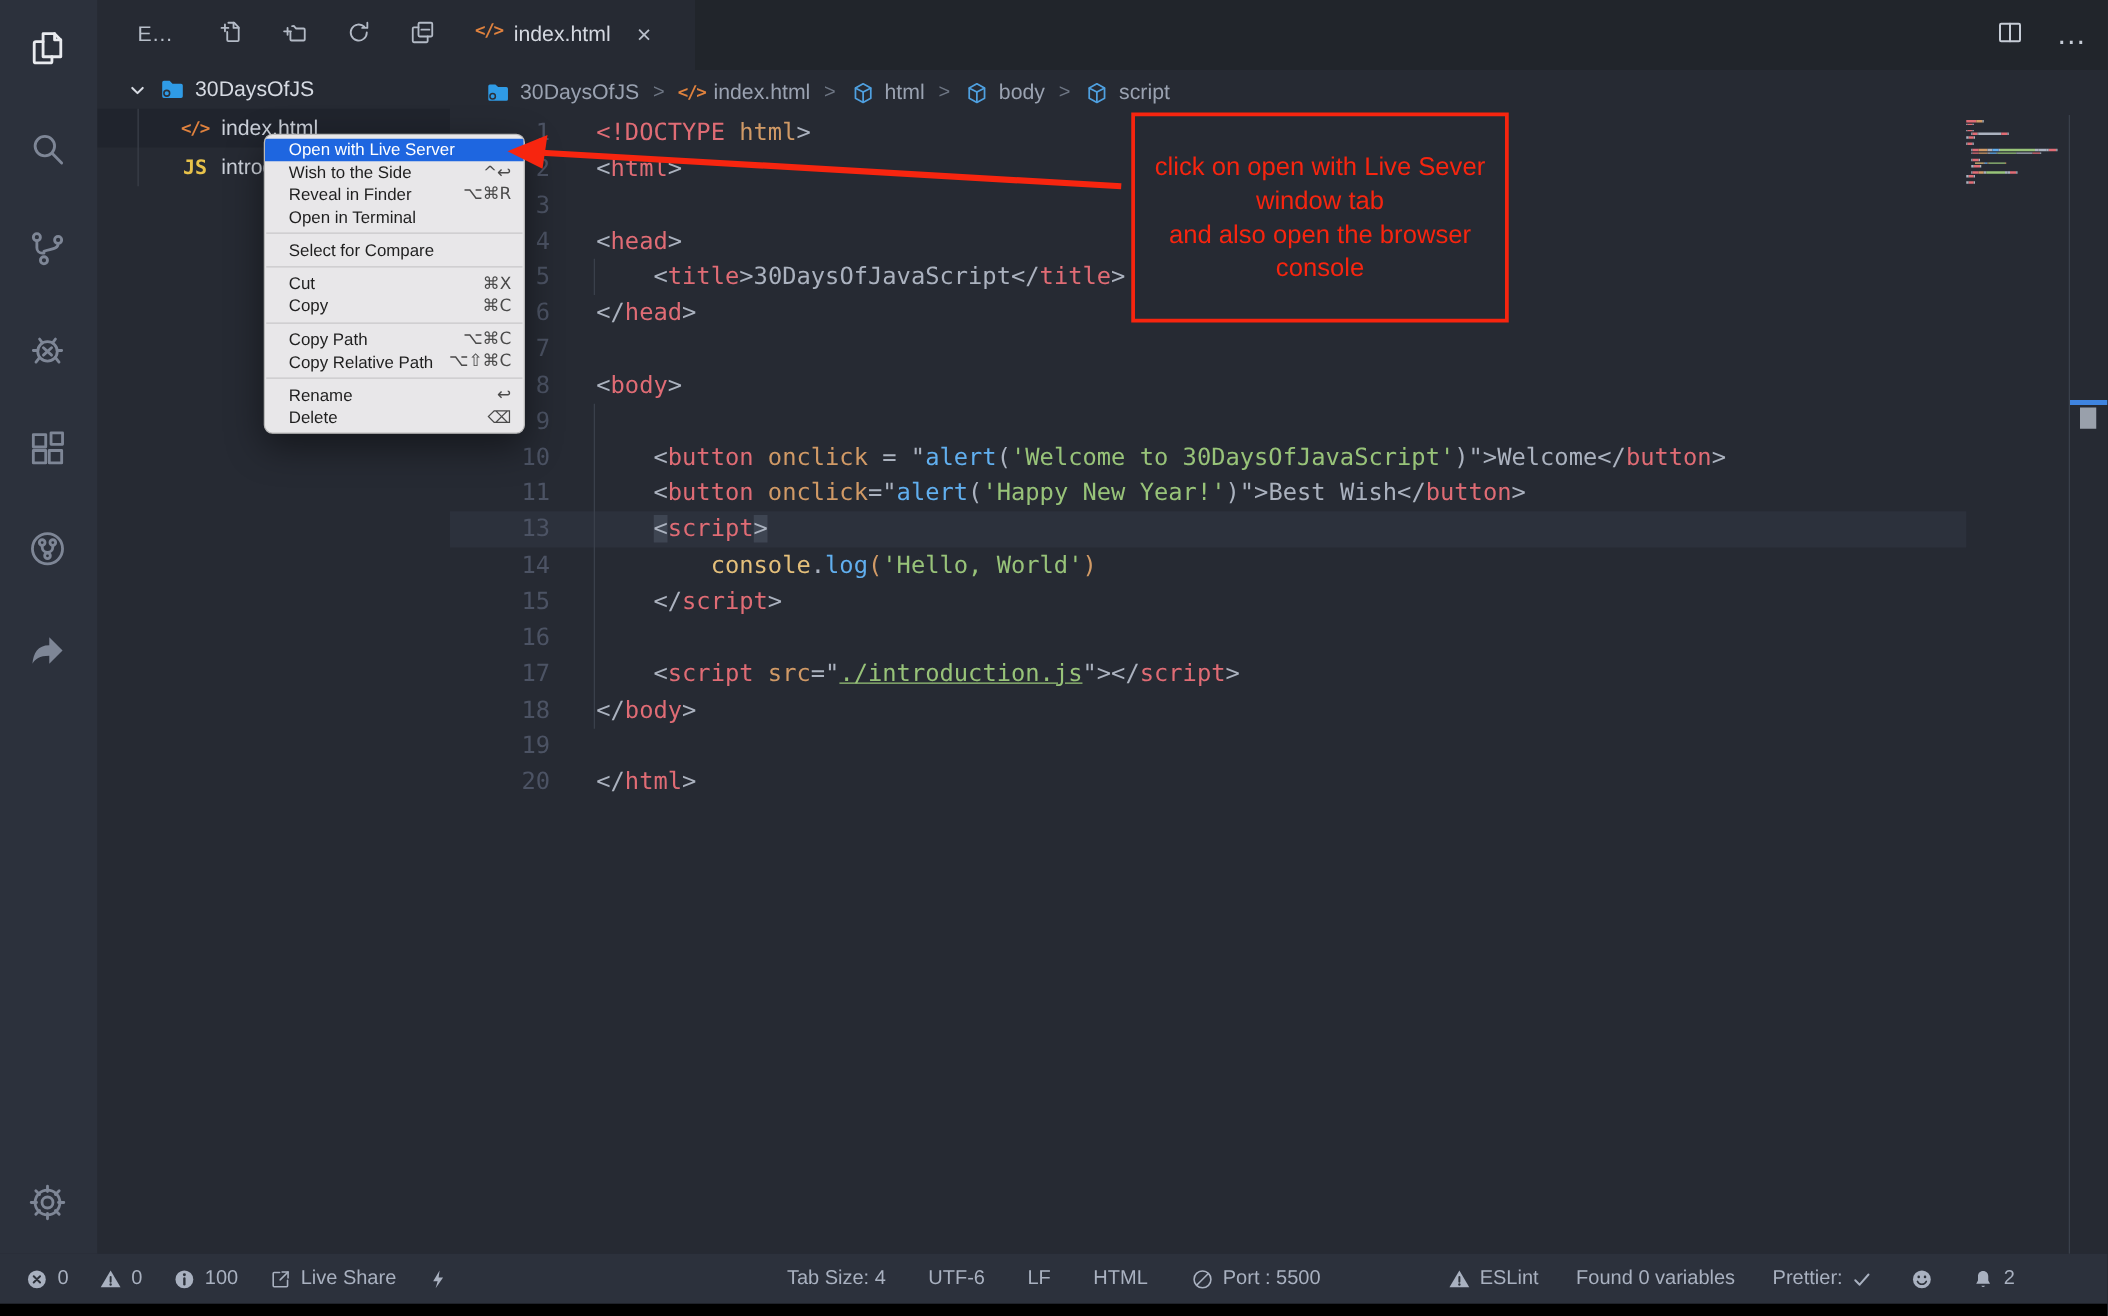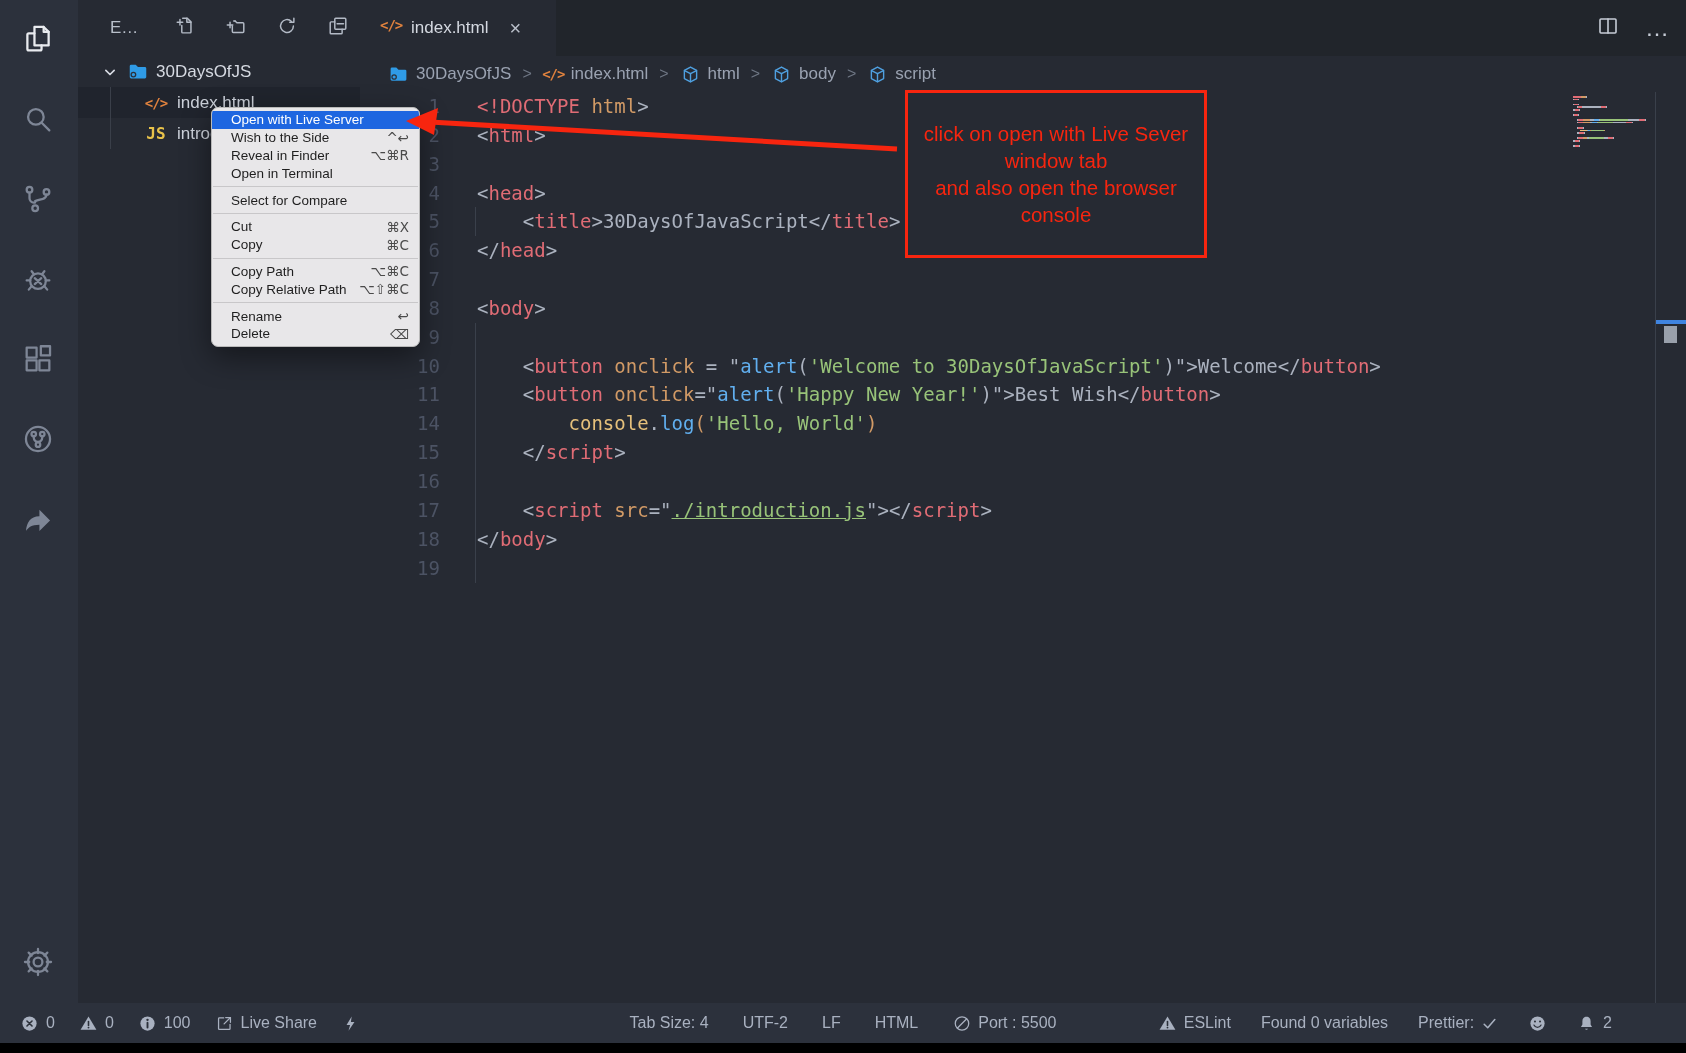--- a/index.html
+++ b/index.html
@@ -325,20 +325,24 @@
           <span class="line-text"></span>
         </div>
         <div class="code-row">
           <span class="num">10</span>
           <span class="line-text"><span class="tok-ws">    </span><span class="tok-punct">&lt;</span><span class="tok-tag">button</span><span class="tok-attr"> onclick</span><span class="tok-punct"> = "</span><span class="tok-fn">alert</span><span class="tok-punct">(</span><span class="tok-str">'Welcome to 30DaysOfJavaScript'</span><span class="tok-punct">)"&gt;</span><span class="tok-text">Welcome</span><span class="tok-punct">&lt;/</span><span class="tok-tag">button</span><span class="tok-punct">&gt;</span></span>
         </div>
         <div class="code-row">
           <span class="num">11</span>
           <span class="line-text"><span class="tok-ws">    </span><span class="tok-punct">&lt;</span><span class="tok-tag">button</span><span class="tok-attr"> onclick</span><span class="tok-punct">="</span><span class="tok-fn">alert</span><span class="tok-punct">(</span><span class="tok-str">'Happy New Year!'</span><span class="tok-punct">)"&gt;</span><span class="tok-text">Best Wish</span><span class="tok-punct">&lt;/</span><span class="tok-tag">button</span><span class="tok-punct">&gt;</span></span>
         </div>
+        <div class="code-row current">
+          <span class="num">13</span>
+          <span class="line-text"><span class="tok-ws">    </span><span class="tok-brk">&lt;</span><span class="tok-tag">script</span><span class="tok-brk">&gt;</span></span>
+        </div>
         <div class="code-row">
           <span class="num">14</span>
           <span class="line-text"><span class="tok-ws">        </span><span class="tok-obj">console</span><span class="tok-punct">.</span><span class="tok-fn">log</span><span class="tok-par">(</span><span class="tok-str">'Hello, World'</span><span class="tok-par">)</span></span>
         </div>
         <div class="code-row">
           <span class="num">15</span>
           <span class="line-text"><span class="tok-ws">    </span><span class="tok-punct">&lt;/</span><span class="tok-tag">script</span><span class="tok-punct">&gt;</span></span>
         </div>
         <div class="code-row">
           <span class="num">16</span>
@@ -348,20 +352,24 @@
           <span class="num">17</span>
           <span class="line-text"><span class="tok-ws">    </span><span class="tok-punct">&lt;</span><span class="tok-tag">script</span><span class="tok-attr"> src</span><span class="tok-punct">="</span><span class="tok-link">./introduction.js</span><span class="tok-punct">"&gt;</span><span class="tok-punct">&lt;/</span><span class="tok-tag">script</span><span class="tok-punct">&gt;</span></span>
         </div>
         <div class="code-row">
           <span class="num">18</span>
           <span class="line-text"><span class="tok-punct">&lt;/</span><span class="tok-tag">body</span><span class="tok-punct">&gt;</span></span>
         </div>
         <div class="code-row">
           <span class="num">19</span>
           <span class="line-text"></span>
+        </div>
+        <div class="code-row">
+          <span class="num">20</span>
+          <span class="line-text"><span class="tok-punct">&lt;/</span><span class="tok-tag">html</span><span class="tok-punct">&gt;</span></span>
         </div>
       </div>
     <div class="minimap" id="minimap">
         <div class="mm-row"><span style="width: 8.28px; background: rgb(224, 108, 117);"></span><span style="width: 4.6px; background: rgb(209, 154, 102);"></span><span style="width: 0.92px; background: rgb(171, 178, 191);"></span></div>
         <div class="mm-row"><span style="width: 0.92px; background: rgb(171, 178, 191);"></span><span style="width: 3.68px; background: rgb(224, 108, 117);"></span><span style="width: 0.92px; background: rgb(171, 178, 191);"></span></div>
         <div class="mm-row"></div>
         <div class="mm-row"><span style="width: 0.92px; background: rgb(171, 178, 191);"></span><span style="width: 3.68px; background: rgb(224, 108, 117);"></span><span style="width: 0.92px; background: rgb(171, 178, 191);"></span></div>
         <div class="mm-row"><span style="width: 3.68px; background: transparent;"></span><span style="width: 0.92px; background: rgb(171, 178, 191);"></span><span style="width: 4.6px; background: rgb(224, 108, 117);"></span><span style="width: 0.92px; background: rgb(171, 178, 191);"></span><span style="width: 16.56px; background: rgb(171, 178, 191);"></span><span style="width: 1.84px; background: rgb(171, 178, 191);"></span><span style="width: 4.6px; background: rgb(224, 108, 117);"></span><span style="width: 0.92px; background: rgb(171, 178, 191);"></span></div>
         <div class="mm-row"><span style="width: 1.84px; background: rgb(171, 178, 191);"></span><span style="width: 3.68px; background: rgb(224, 108, 117);"></span><span style="width: 0.92px; background: rgb(171, 178, 191);"></span></div>
         <div class="mm-row"></div>
@@ -433,21 +441,21 @@
             <path d="M13.5 3L7 14h4.5L9.5 21 17 10h-4.5z" fill="currentColor" stroke="none"></path>
           </svg>
         </span>
       </span>
     </div>
   <div class="sb-group sb-center" id="sbCenter">
       <span class="sb-item">
         <span>Tab Size: 4</span>
       </span>
       <span class="sb-item">
-        <span>UTF-2</span>
+        <span>UTF-6</span>
       </span>
       <span class="sb-item">
         <span>LF</span>
       </span>
       <span class="sb-item">
         <span>HTML</span>
       </span>
       <span class="sb-item">
         <span class="icn" style="width: 19px; height: 19px;">
           <svg viewBox="0 0 24 24" fill="none" stroke="currentColor" stroke-width="1.6" stroke-linecap="round" stroke-linejoin="round">

